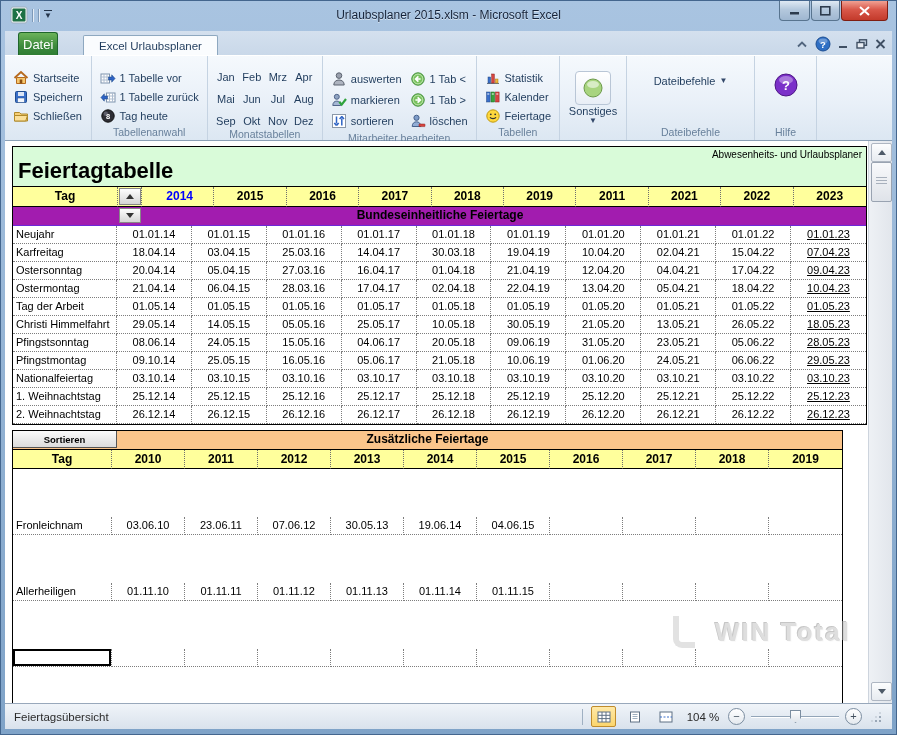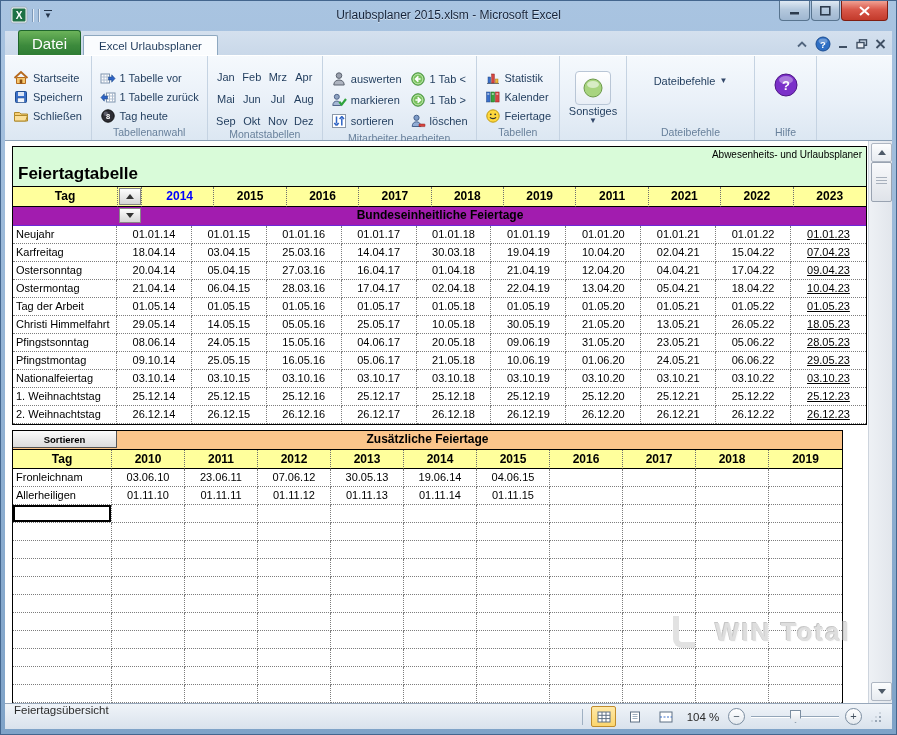--- a/index.html
+++ b/index.html
@@ -12,21 +12,21 @@
   .qat-sep{width:1px;height:13px;background:rgba(255,255,255,.7);border-left:1px solid #7d99b8;}
   .qat-caret{font-size:8px;color:#23344a;line-height:8px;border-top:1px solid #23344a;padding-top:1px;}
   .win-title{position:absolute;left:0;right:0;top:7px;text-align:center;font-size:12px;color:#15233a;text-shadow:0 1px 0 rgba(255,255,255,.55);}
   .winbtns{position:absolute;right:8px;top:0;display:flex;}
   .wbtn{height:19px;display:flex;align-items:center;justify-content:center;border:1px solid #58748f;border-top:none;background:linear-gradient(#dfe9f3,#b4c8dd 45%,#9fb7d1);border-radius:0 0 4px 4px;margin-left:1px;}
   .wbtn.min{width:29px;}.wbtn.max{width:27px;}
   .wbtn.close{width:45px;background:linear-gradient(#f0a193,#d9584a 45%,#c33a2b);border-color:#7e1d12;}
 
   
   .tabstrip{position:absolute;left:4px;right:4px;top:30px;height:24px;background:linear-gradient(#d4e0ee,#c9d8e9);}
-  .tab-file{position:absolute;left:13px;bottom:0;padding:4px 13px 3px;background:linear-gradient(#6cb35a,#3c8a3c 60%,#2f7d34);color:#fff;font-size:15px;border:1px solid #1f662c;border-bottom:none;border-radius:3px 3px 0 0;}
+  .tab-file{position:absolute;left:13px;bottom:0;padding:4px 4px 3px;background:linear-gradient(#6cb35a,#3c8a3c 60%,#2f7d34);color:#fff;font-size:13px;border:1px solid #1f662c;border-bottom:none;border-radius:3px 3px 0 0;}
   .tab-active{position:absolute;left:78px;bottom:0;padding:4px 15px 3px;background:#fafcfe;color:#1f3b5c;font-size:11.5px;border:1px solid #8ea8c0;border-bottom:none;border-radius:2px 2px 0 0;}
   .tabstrip-right{position:absolute;right:6px;bottom:3px;display:flex;align-items:center;gap:7px;}
 
   
   .ribbon{position:absolute;left:4px;right:4px;top:54px;height:86px;background:linear-gradient(#f5f9fd,#e9f0f8 55%,#dce7f2);border-top:1px solid #fff;border-bottom:1px solid #8ba0b6;box-sizing:border-box;display:flex;}
   .rgroup{display:flex;flex-direction:column;border-right:1px solid #c5d3e2;padding:12px 5px 1px;box-sizing:border-box;}
   .rgroup-caption{margin-top:auto;height:14px;line-height:14px;text-align:center;font-size:10.5px;color:#68809b;}
   .rbtn{display:flex;align-items:center;gap:4px;height:21px;padding:0 3px;font-size:11px;color:#1f3b5c;white-space:nowrap;}
   .rbtn svg{flex:0 0 auto;}
   .months{display:grid;grid-template-columns:repeat(4,26px);row-gap:10px;padding-top:3px;font-size:11px;color:#1f3b5c;text-align:center;}
@@ -35,30 +35,30 @@
   .bigbtn-face{width:34px;height:32px;border:1px solid #b9c6d6;border-radius:4px;background:linear-gradient(#ffffff,#e8eef6);display:flex;align-items:center;justify-content:center;}
   .caret{font-size:8px;color:#33486a;line-height:8px;}
   .dfgroup{width:128px;align-items:center;}
   .hilfegroup{width:62px;align-items:center;}
 
   
   .workarea{position:absolute;left:4px;right:4px;top:140px;height:562px;background:#fff;overflow:hidden;}
   .sheet{position:absolute;left:0;top:0;right:24px;bottom:0;background:#fff;overflow:hidden;}
 
   .green-band{position:absolute;left:7px;top:5px;width:855px;height:41px;background:#d9fbd9;border:1px solid #000;box-sizing:border-box;}
-  .band-title{position:absolute;left:5px;bottom:2px;font-size:17px;font-weight:bold;color:#000;}
+  .band-title{position:absolute;left:5px;bottom:2px;font-size:22px;font-weight:bold;color:#000;}
   .band-sub{position:absolute;right:4px;top:2px;font-size:10px;color:#000;}
 
   .ftable{position:absolute;left:7px;top:46px;width:855px;border:1px solid #000;border-top:none;box-sizing:border-box;background:#fff;}
   .atable{position:absolute;left:7px;top:289px;width:831px;border:1px solid #000;box-sizing:border-box;background:#fff;}
   .trow{display:grid;}
   .t1-head{grid-template-columns:105px 24px repeat(10,72.4px);}
   .t1-data{grid-template-columns:104px repeat(10,74.9px);}
   .t2-head{grid-template-columns:99px repeat(10,73px);}
-  .t2-data{grid-template-columns:99px repeat(10,73px);}
+  .t2-data{grid-template-columns:99px repeat(10,73px);margin-top:48px;}
   .cell{box-sizing:border-box;overflow:hidden;white-space:nowrap;}
   .t1-head .cell,.t2-head .cell{background:#ffff9c;border-bottom:1px solid #000;border-right:1px dotted #6f6f6f;font-weight:bold;font-size:12px;text-align:center;height:20px;line-height:19px;}
   .t2-head .cell{height:19px;line-height:18px;}
   .t1-head .cell:last-child,.t2-head .cell:last-child{border-right:none;}
   .spin-col{background:#ffff9c;}
   .year-selected{color:#0000ff;text-align:left;padding-left:4px;background:#ffff9c;}
   .year-highlight{background:#ccffcc;}
   .section-row{background:#a21caf;border-bottom:1px solid #6d28d9;height:18px;}
   .t1-section .section-title{grid-column:1/-1;text-align:center;font-weight:bold;font-size:12px;line-height:17px;}
   .t1-data .cell,.t2-data .cell{border-right:1px dotted #7d7d7d;border-bottom:1px dotted #7d7d7d;font-size:11px;height:18px;line-height:17px;}
@@ -82,21 +82,21 @@
   
   .vscroll{position:absolute;right:0;top:0;width:24px;height:100%;background:linear-gradient(to right,#eef1f5,#e2e6ec);border-left:1px solid #cdd4dd;box-sizing:border-box;}
   .vs-btn{position:absolute;left:2px;width:19px;height:17px;display:flex;align-items:center;justify-content:center;border:1px solid #aeb6c2;border-radius:2px;background:linear-gradient(#fcfdfe,#e7ebf0);}
   .vs-up{top:2px;}.vs-down{bottom:2px;}
   .vs-thumb{position:absolute;left:2px;top:21px;width:19px;height:38px;border:1px solid #99a3b1;border-radius:2px;background:linear-gradient(#f8f9fb,#dfe3e9);}
   .vs-thumb:before{content:"";position:absolute;left:4px;right:4px;top:14px;height:1px;background:#a7b0bc;box-shadow:0 3px 0 #a7b0bc,0 6px 0 #a7b0bc;}
   .tri-up-s{width:0;height:0;border-left:4px solid transparent;border-right:4px solid transparent;border-bottom:5px solid #4e5a68;}
   .tri-down-s{width:0;height:0;border-left:4px solid transparent;border-right:4px solid transparent;border-top:5px solid #4e5a68;}
 
   
-  .statusbar{position:absolute;left:4px;right:4px;top:702px;height:26px;background:linear-gradient(#f0f4f9,#d9e2ec);border-top:1px solid #98a8bb;box-sizing:border-box;display:flex;font-size:11.5px;color:#2b2b2b;}
+  .statusbar{position:absolute;left:4px;right:4px;top:702px;height:26px;background:linear-gradient(#f0f4f9,#d9e2ec);border-top:1px solid #98a8bb;box-sizing:border-box;display:flex;align-items:center;font-size:11.5px;color:#2b2b2b;}
   .sb-name{padding-left:9px;}
   .sb-right{margin-left:auto;display:flex;align-items:center;gap:6px;padding-right:10px;}
   .sb-sep{width:1px;height:16px;background:#9fb0c2;margin-right:2px;}
   .viewbtn{width:23px;height:19px;display:flex;align-items:center;justify-content:center;border:1px solid transparent;border-radius:2px;}
   .viewbtn.sel{background:linear-gradient(#ffe9a8,#fbd56d);border-color:#c08c2c;}
   .zoomtxt{min-width:38px;text-align:center;}
   .zcirc{width:15px;height:15px;border:1px solid #7b8da0;border-radius:50%;background:linear-gradient(#fff,#e4e9ef);display:flex;align-items:center;justify-content:center;font-size:11px;color:#43505f;line-height:1;}
   .ztrack{position:relative;width:88px;height:15px;}
   .ztrack-line{position:absolute;left:0;right:0;top:7px;height:1px;background:#93a5b8;box-shadow:0 1px 0 #fff;}
   .zthumb{position:absolute;left:39px;top:1px;width:11px;height:13px;background:linear-gradient(#fdfdfe,#dfe4ea);border:1px solid #7b8da0;box-sizing:border-box;clip-path:polygon(0 0,100% 0,100% 62%,50% 100%,0 62%);}

